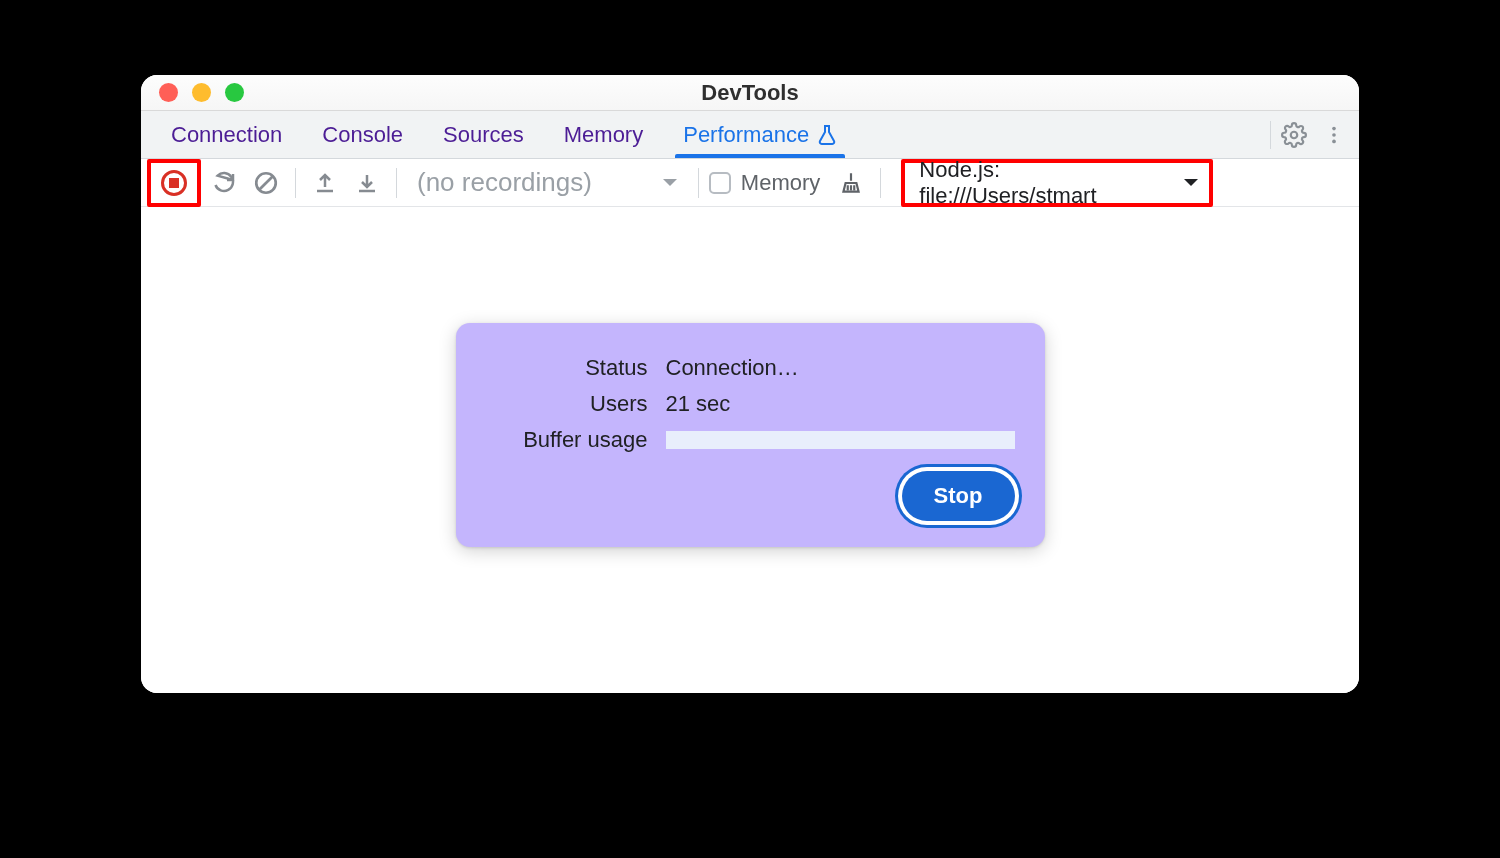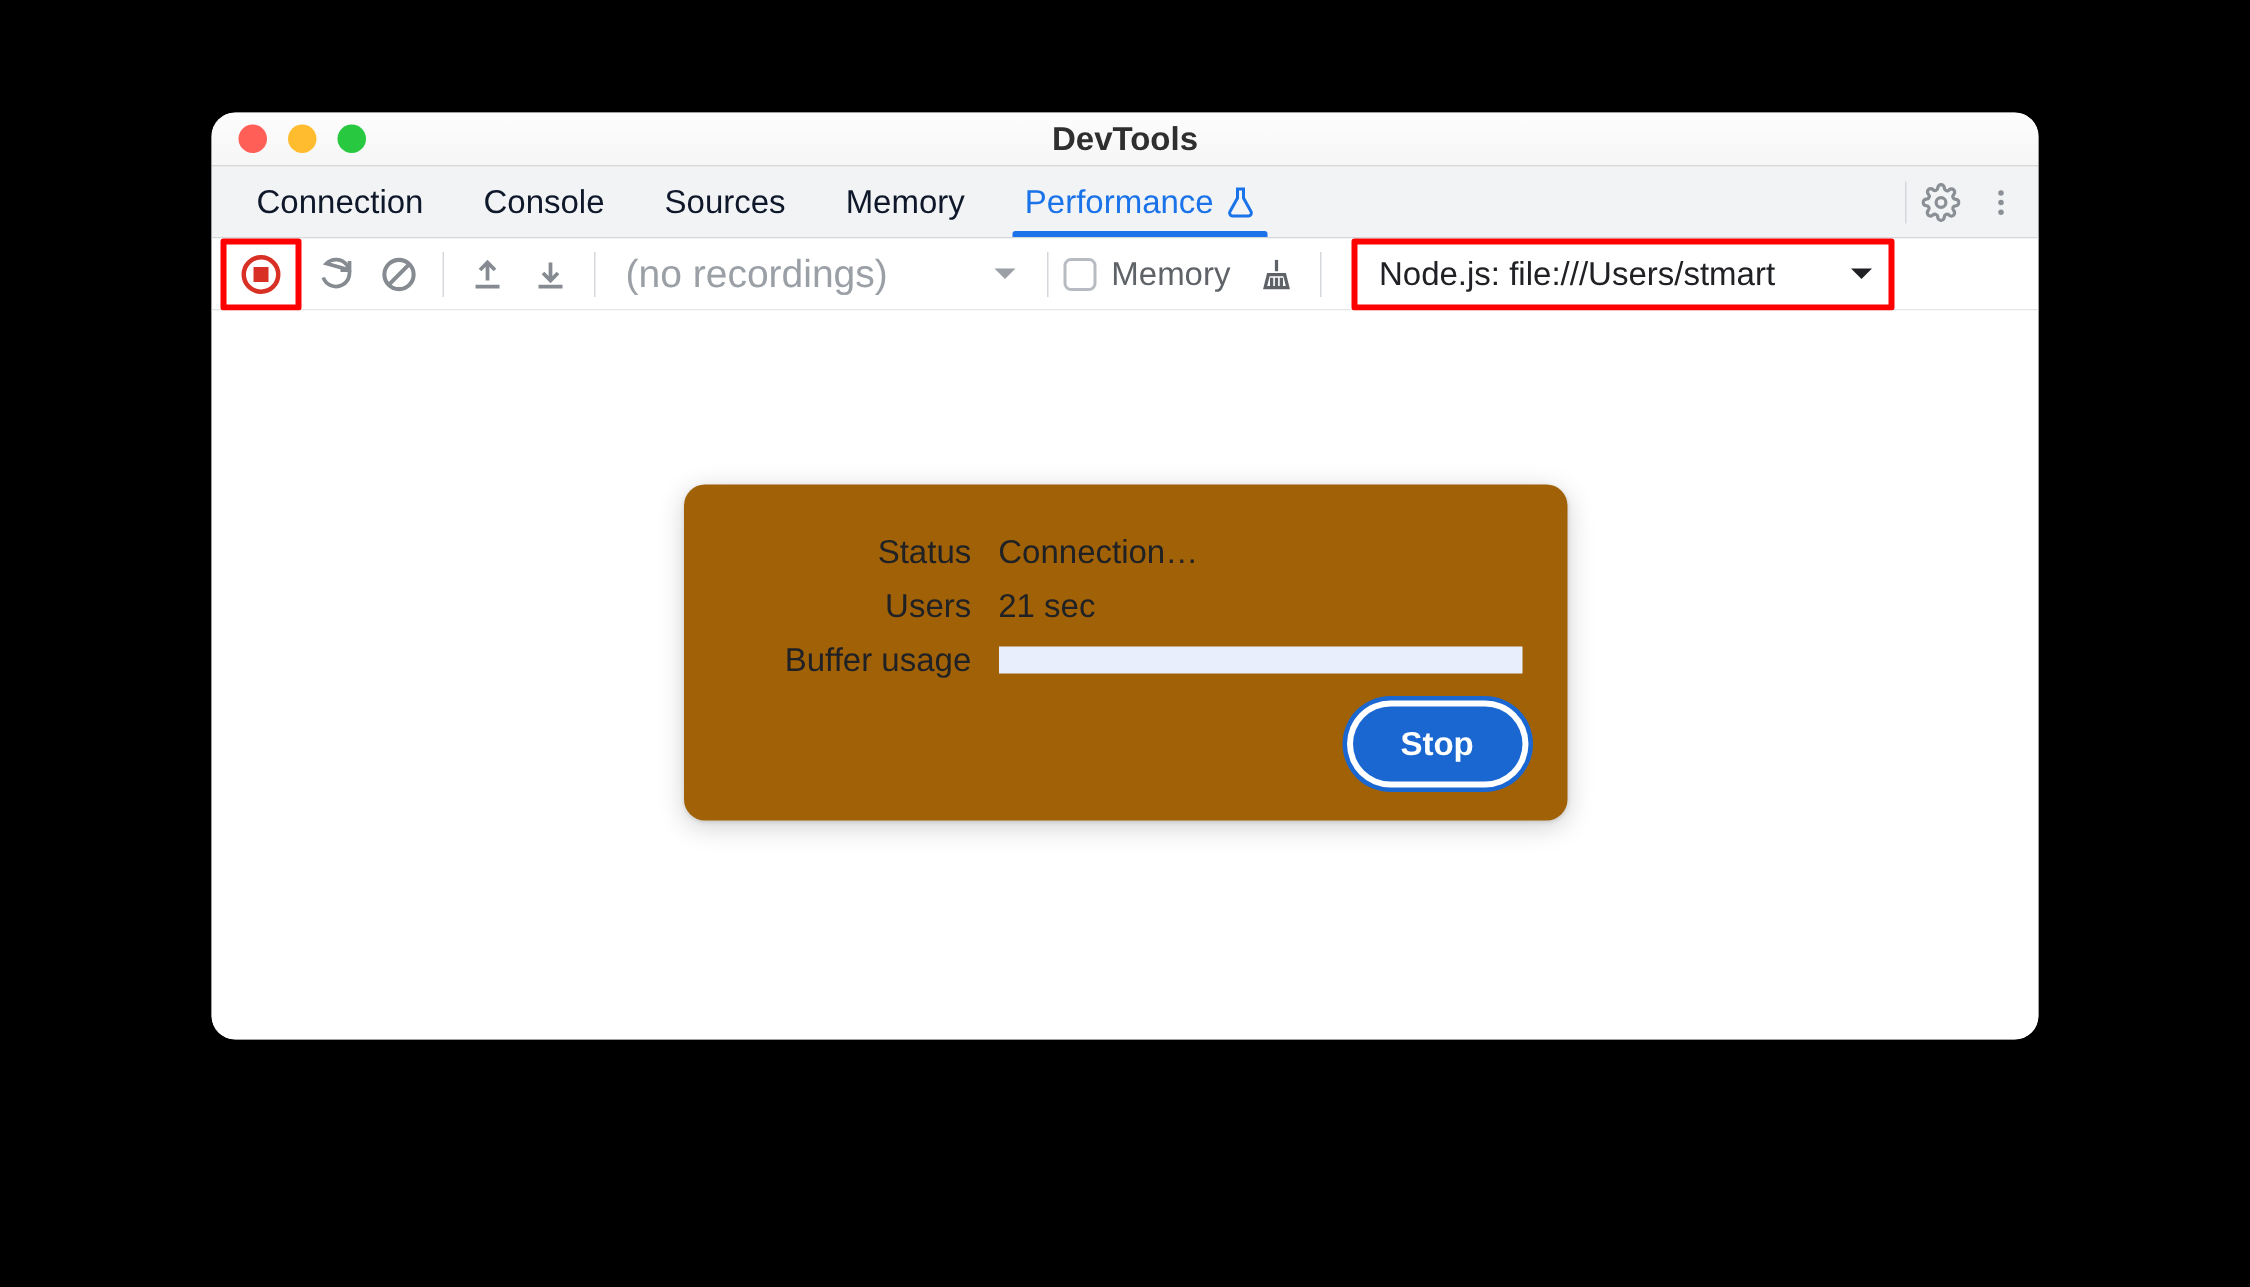--- a/index.html
+++ b/index.html
@@ -55,21 +55,21 @@
       border-bottom: 1px solid #d4d8dc;
       display: flex;
       align-items: stretch;
       padding-left: 10px;
     }
     .tab {
       padding: 0 20px;
       display: flex;
       align-items: center;
       font-size: 22px;
-      color: #0f172a;
+      color: #4c1d95;
       cursor: pointer;
       gap: 8px;
     }
     .tab.active {
       color: #1a73e8;
       position: relative;
     }
     .tab.active::after {
       content: "";
       position: absolute;
@@ -155,21 +155,21 @@
       border: 2px solid #b7bcc2;
       border-radius: 5px;
     }
     .memory-group {
       display:flex; align-items:center; gap:10px;
       color:#5f6368; font-size:22px;
     }
     .target-highlight {
       margin-left: 10px;
       height: 48px;
-      width: 362px;
+      width: 312px;
       display: flex;
       align-items: center;
     }
     .target-select {
       flex:1;
       display:flex;
       align-items:center;
       justify-content: space-between;
       font-size:22px;
       color:#202124;
@@ -180,21 +180,21 @@
     .content {
       flex:1;
       background:#fff;
       display:flex;
       align-items:flex-start;
       justify-content:center;
       padding-top: 116px;
     }
     .panel {
       width: 589px;
-      background:#a16207;
+      background:#c4b5fd;
       border-radius: 14px;
       box-shadow: 0 4px 18px rgba(0,0,0,0.18), 0 1px 3px rgba(0,0,0,0.12);
       padding: 32px 30px 26px 30px;
     }
     .kv-row {
       display:flex;
       align-items:center;
       font-size:22px;
       color:#202124;
       margin-bottom: 10px;

